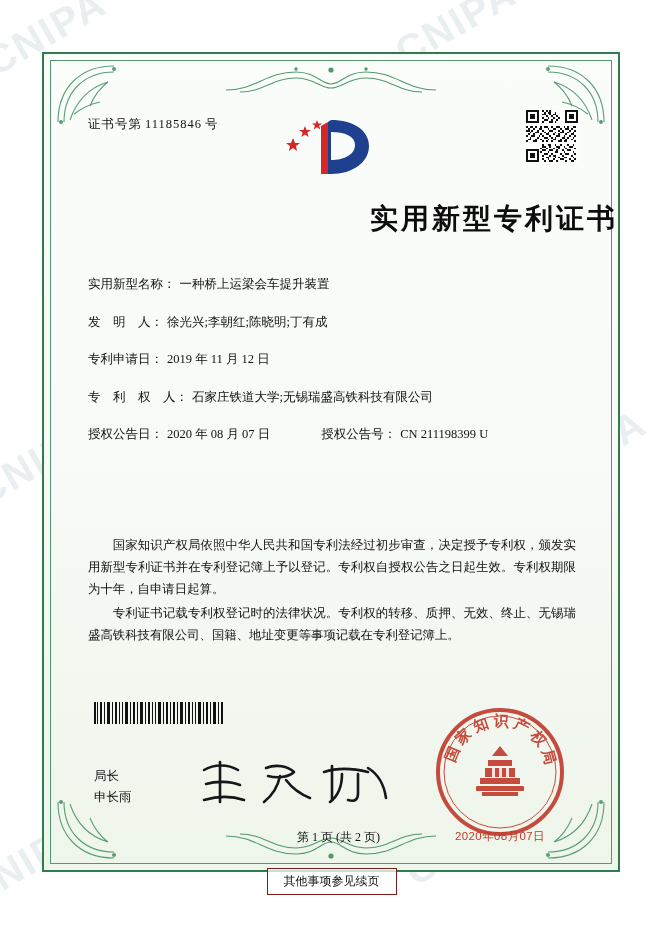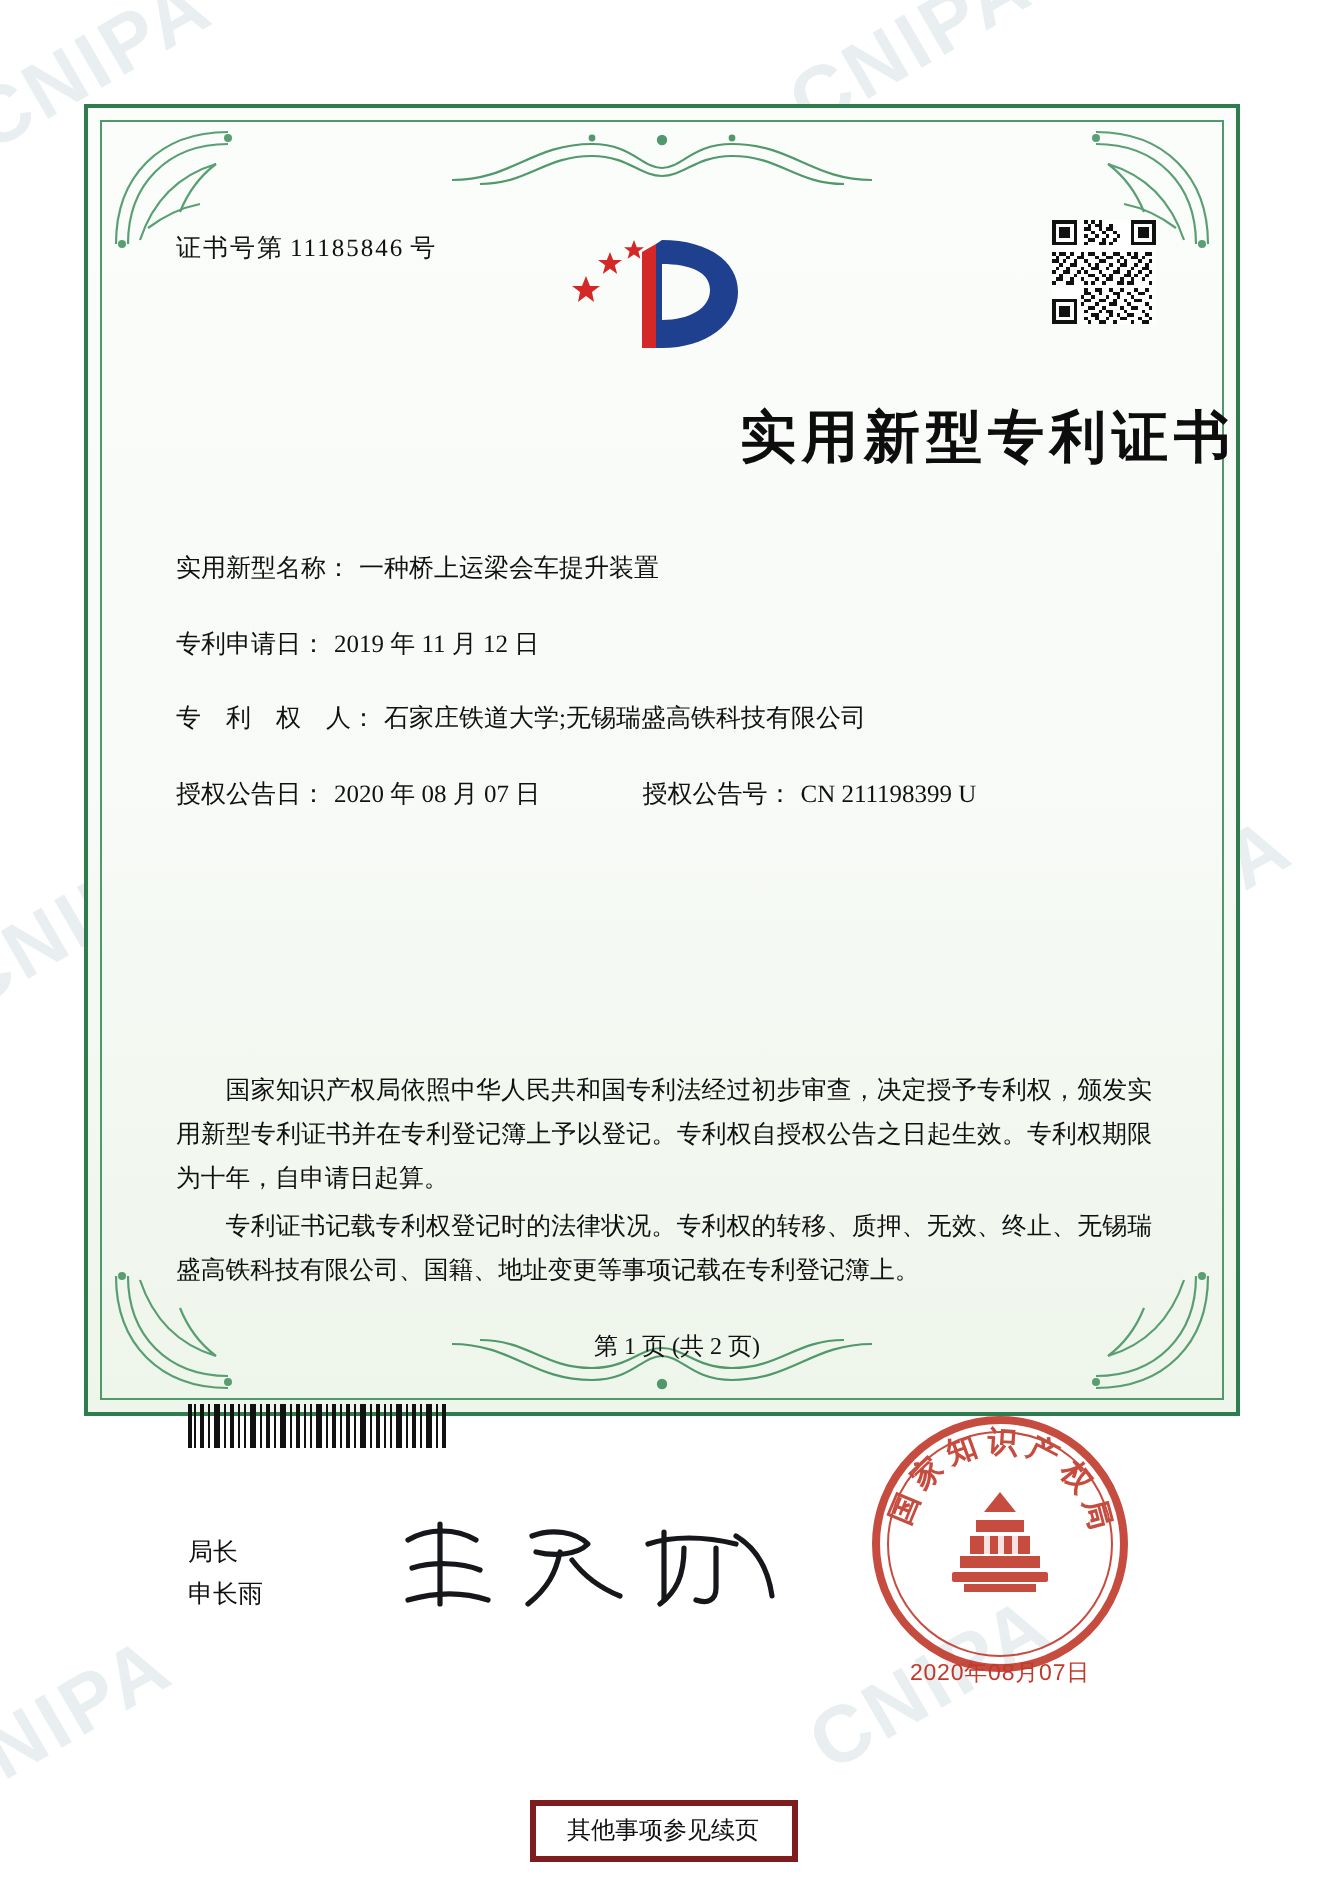--- a/index.html
+++ b/index.html
@@ -44,21 +44,21 @@
   .wm6 { left: 110px; top: 620px; }
   .wm7 { left: -40px; top: 840px; }
   .wm8 { left: 400px; top: 820px; }
 
   
   .cert {
     position: absolute;
     left: 42px;
     top: 52px;
     width: 578px;
-    height: 656px;
+    height: 820px;
     background: linear-gradient(180deg, #fbfdfb 0%, #f7faf6 55%, #eef5ea 100%);
     border: 2px solid #2f7d4f;
     box-sizing: border-box;
     z-index: 1;
   }
   .cert-inner {
     position: absolute;
     left: 6px;
     top: 6px;
     right: 6px;
@@ -238,22 +238,22 @@
     text-align: center;
     font-size: 12px;
     color: #111;
     padding-left: 15px;
   }
 
   .footnote {
     position: absolute;
     left: 50%;
     transform: translateX(-50%);
-    top: 900px;
-    border: 3px solid #7f1d1d;
+    top: 868px;
+    border: 1px solid #7f1d1d;
     padding: 4px 16px;
     font-size: 12px;
     color: #111;
     background: rgba(255,255,255,.75);
     z-index: 2;
   }
 </style>
 </head>
 <body>
 
@@ -511,20 +511,23 @@
       <polygon points="60,8 60,62 57,62 57,10" fill="#1f3f8f"></polygon>
     </svg>
 
     <div class="title">实用新型专利证书</div>
 
     <div class="fields">
       <div class="field-row">
         <span class="f-label">实用新型名称：</span><span class="f-value">一种桥上运梁会车提升装置</span>
       </div>
       <div class="field-row">
+        <span class="f-label">发　明　人：</span><span class="f-value">徐光兴;李朝红;陈晓明;丁有成</span>
+      </div>
+      <div class="field-row">
         <span class="f-label">专利申请日：</span><span class="f-value">2019 年 11 月 12 日</span>
       </div>
       <div class="field-row">
         <span class="f-label">专　利　权　人：</span><span class="f-value">石家庄铁道大学;无锡瑞盛高铁科技有限公司</span>
       </div>
       <div class="grant-row">
         <span class="f-label">授权公告日：</span><span class="f-value">2020 年 08 月 07 日</span>
         <span class="grant-second">
           <span class="f-label">授权公告号：</span><span class="f-value">CN 211198399 U</span>
         </span>

